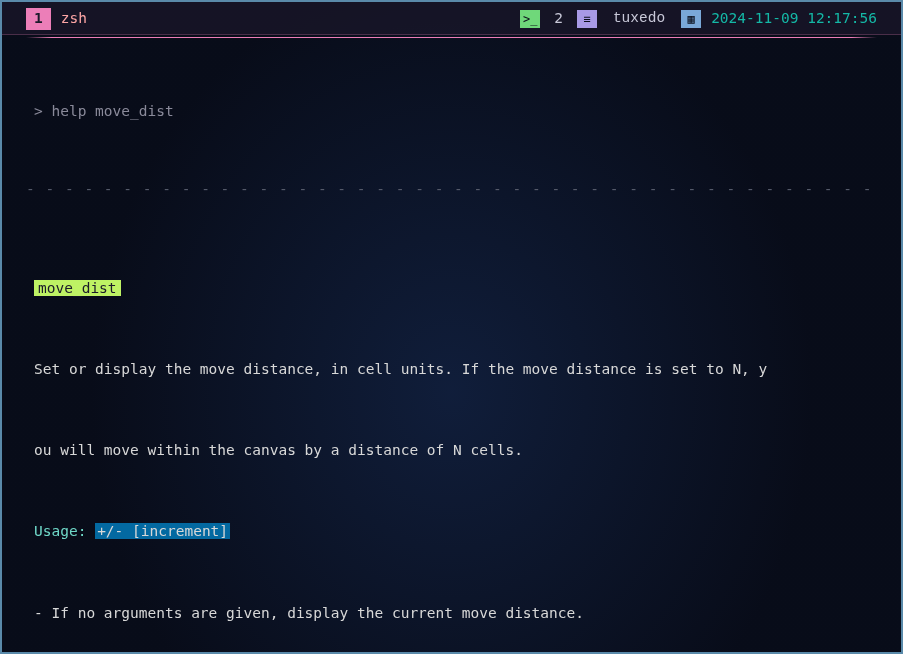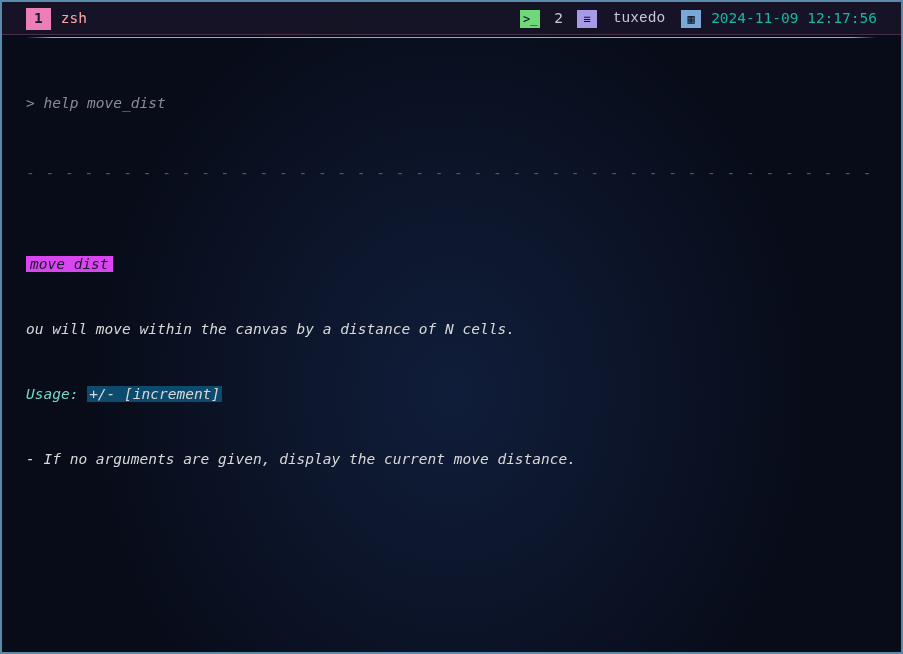--- a/index.html
+++ b/index.html
@@ -66,27 +66,27 @@
   }
   .prompt-gt { color: #8a8a9a; }
   .dashed {
     color: #555a6a;
     letter-spacing: 1px;
     margin: 4px 0;
     white-space: nowrap;
     overflow: hidden;
   }
   .hilite {
-    background: #d946ef;
+    background: #bef264;
     color: #1a1a2a;
     padding: 0 4px;
   }
   .usage { color: #6fd8c8; text-align: right; }
-  .arg { background: #0c4a6e; color: #d8d8d8; padding: 0 2px; }
-  .line { margin: 0; font-style: italic; }
+  .arg { background: #0369a1; color: #d8d8d8; padding: 0 2px; }
+  .line { margin: 8px; }
 </style>
 </head>
 <body>
 
 <div class="bg-gradient"></div>
 <div class="terminal">
 
   <div class="tabbar">
     <span class="tab-badge">1</span>
     <span class="tab-title">zsh</span>
@@ -98,20 +98,21 @@
     <span class="status-icon blue">▦</span>
     <span class="datetime">2024-11-09 12:17:56</span>
   </div>
   <div class="hr-pink"></div>
 
   <div class="content">
     <div class="line"><span class="prompt-gt">&gt; </span><span class="prompt-gt">help move_dist</span></div>
     <div class="dashed">- - - - - - - - - - - - - - - - - - - - - - - - - - - - - - - - - - - - - - - - - - - - - - - - - - - - - - - - - - - - - - - - - - - - - - - - - - - - - - -</div>
 
     <div class="line"><span class="hilite">move_dist</span></div>
+    <div class="line">Set or display the move distance, in cell units. If the move distance is set to N, y</div>
     <div class="line">ou will move within the canvas by a distance of N cells.</div>
     <div class="line"><span class="usage">Usage:</span> <span class="arg">+/- [increment]</span></div>
     <div class="line">- If no arguments are given, display the current move distance.</div>
     
     
     
     
 
     
     

